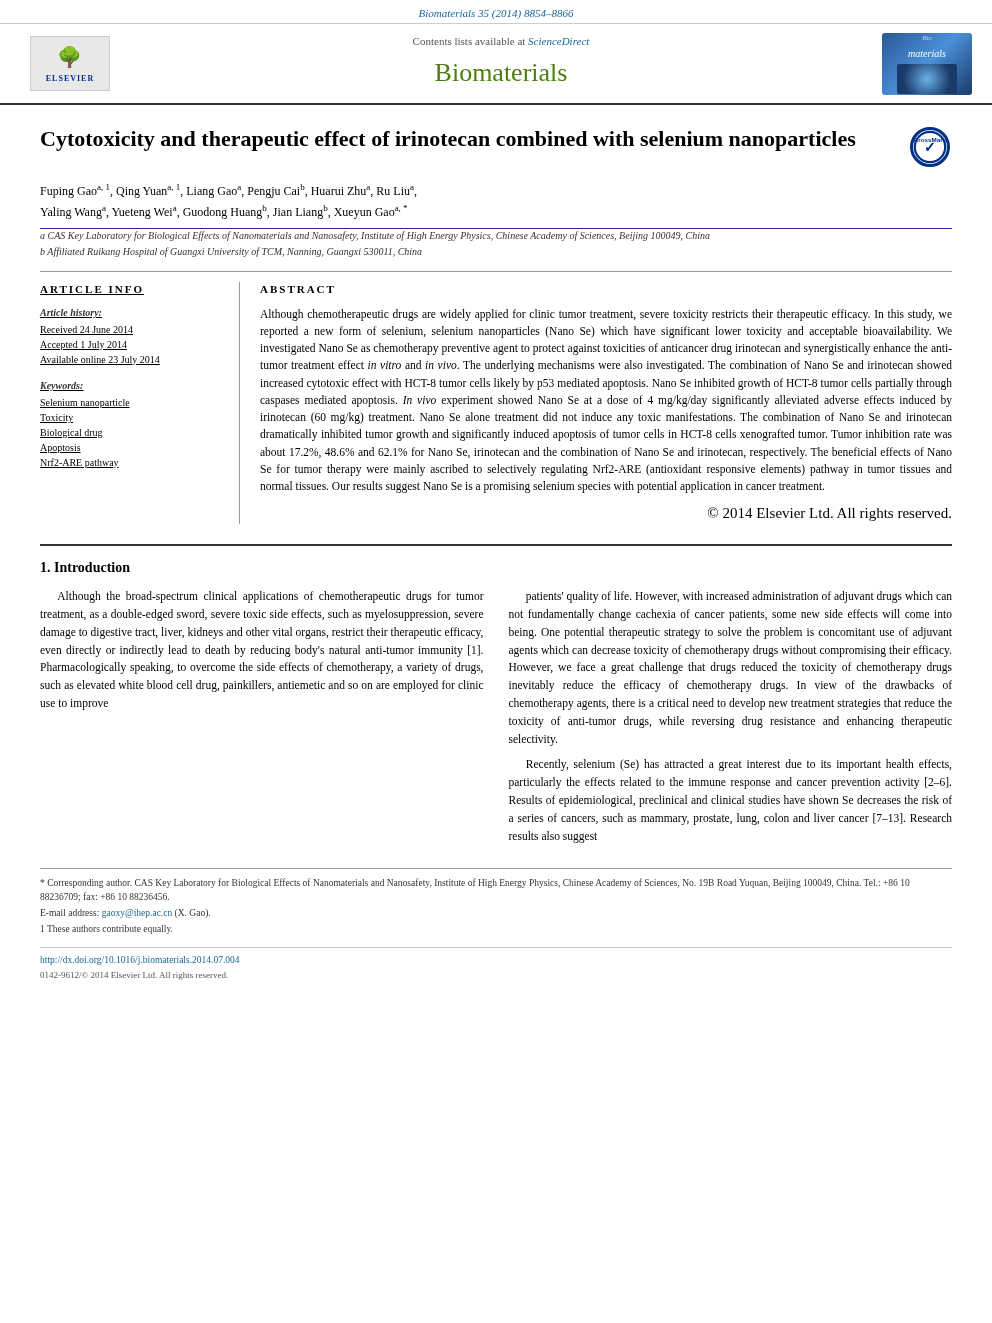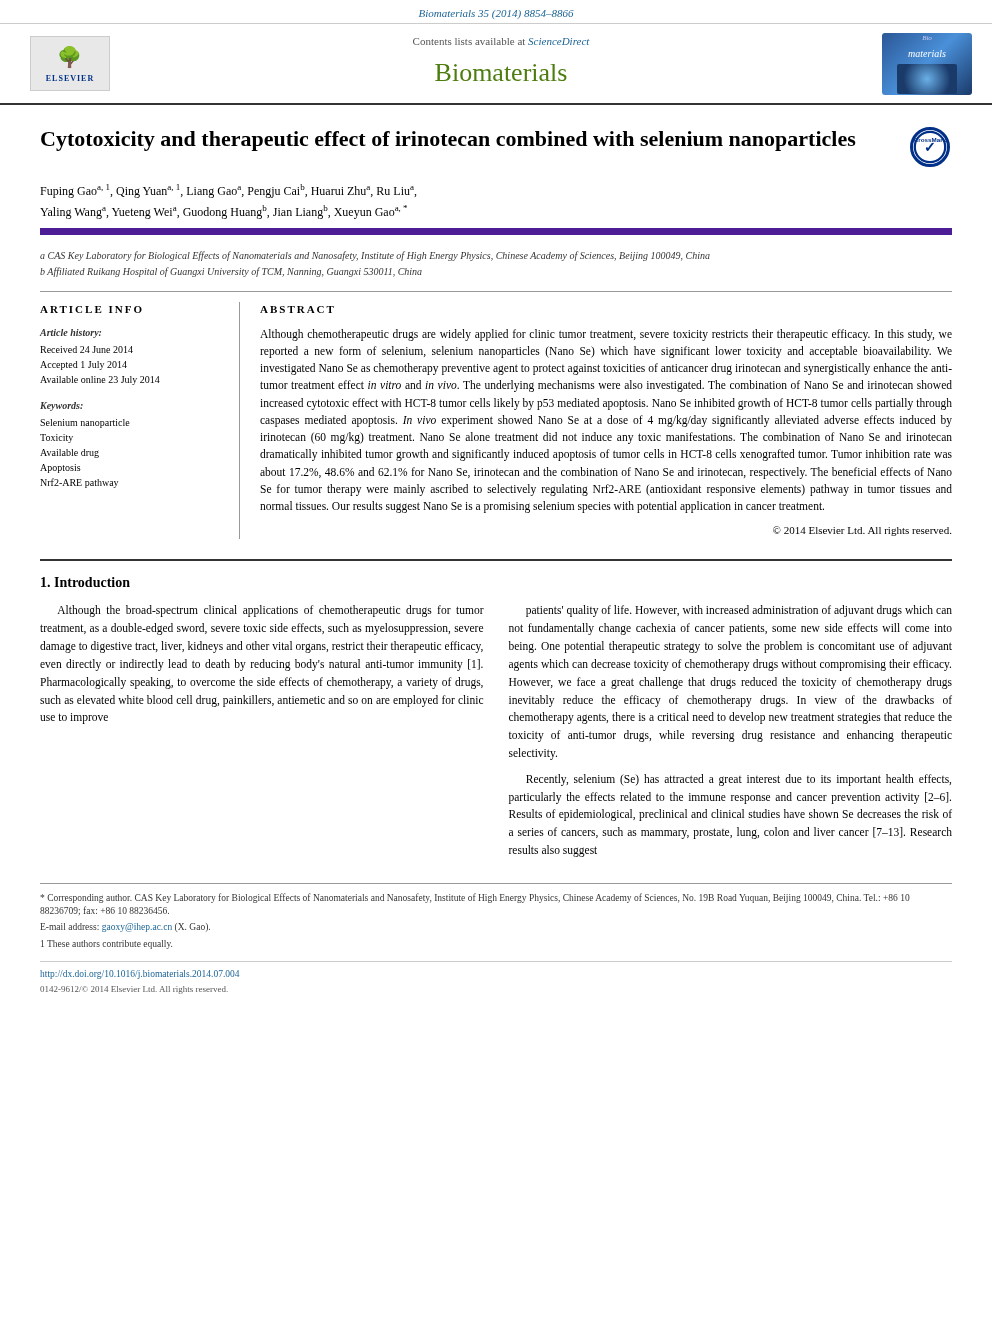--- a/index.html
+++ b/index.html
@@ -152,42 +152,43 @@
     }
     .superscript {
       font-size: 9px;
       vertical-align: super;
     }
 
     .affiliations {
       font-size: 10px;
       color: #333;
       margin-bottom: 8px;
-      border-top: 7px solid #4c1d95;
-      padding-top: 14px;
+      border-top: 1px solid #4c1d95;
+      padding-top: 0;
       font-style: italic;
     }
     .affiliation-line {
       margin-bottom: 2px;
     }
 
     
     .two-col {
       display: flex;
       gap: 20px;
       margin-top: 12px;
       border-top: 1px solid #999;
       padding-top: 10px;
     }
 
     .left-col {
       width: 200px;
       flex-shrink: 0;
       border-right: 1px solid #999;
       padding-right: 0;
+      text-decoration: underline;
     }
 
     .right-col {
       flex: 1;
     }
 
     .section-header {
       font-size: 11px;
       font-weight: bold;
       letter-spacing: 2px;
@@ -222,21 +223,21 @@
     }
 
     .abstract-text {
       font-size: 11.5px;
       text-align: justify;
       line-height: 1.5;
       color: #000;
     }
 
     .copyright-line {
-      font-size: 11px;
+      font-size: 15px;
       color: #000;
       margin-top: 8px;
       text-align: right;
     }
 
     
     .intro-section {
       margin-top: 20px;
       border-top: 2px solid #333;
       padding-top: 12px;
@@ -379,21 +380,21 @@
         <div class="info-label">Article history:</div>
         <div class="info-date">Received 24 June 2014</div>
         <div class="info-date">Accepted 1 July 2014</div>
         <div class="info-date">Available online 23 July 2014</div>
       </div>
 
       <div class="keywords-section">
         <div class="info-label">Keywords:</div>
         <div class="keyword-item">Selenium nanoparticle</div>
         <div class="keyword-item">Toxicity</div>
-        <div class="keyword-item">Available drug</div>
+        <div class="keyword-item">Biological drug</div>
         <div class="keyword-item">Apoptosis</div>
         <div class="keyword-item">Nrf2-ARE pathway</div>
       </div>
     </div>
 
     <div class="right-col">
       <div class="section-header">
         <span>Abstract</span>
       </div>
       <div class="abstract-text">

